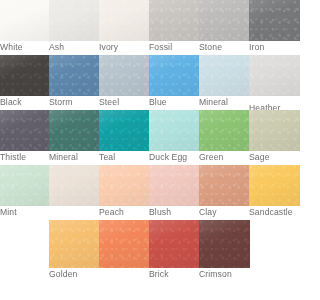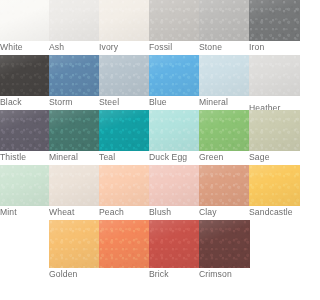--- a/index.html
+++ b/index.html
@@ -229,21 +229,20 @@
           <div class="swatch-vignette"></div>
         </div>
       </div>
       <div class="swatch-label" style="left: 0px; width: 50px; top: 41px; color: rgb(109, 109, 109);">Mint</div>
       <div class="swatch-cell" style="left: 49px; width: 51px;">
         <div class="swatch-chip" style="background: rgb(236, 226, 216);">
           <div class="swatch-grain"></div>
           <div class="swatch-vignette"></div>
         </div>
       </div>
-      <div class="swatch-label" style="left: 49px; width: 51px; top: 41px; color: rgb(109, 109, 109);">Wheat</div>
       <div class="swatch-cell" style="left: 99px; width: 51px;">
         <div class="swatch-chip" style="background: rgb(251, 205, 176);">
           <div class="swatch-grain"></div>
           <div class="swatch-vignette"></div>
         </div>
       </div>
       <div class="swatch-label" style="left: 99px; width: 51px; top: 41px; color: rgb(109, 109, 109);">Peach</div>
       <div class="swatch-cell" style="left: 149px; width: 51px;">
         <div class="swatch-chip" style="background: rgb(242, 201, 191);">
           <div class="swatch-grain"></div>

